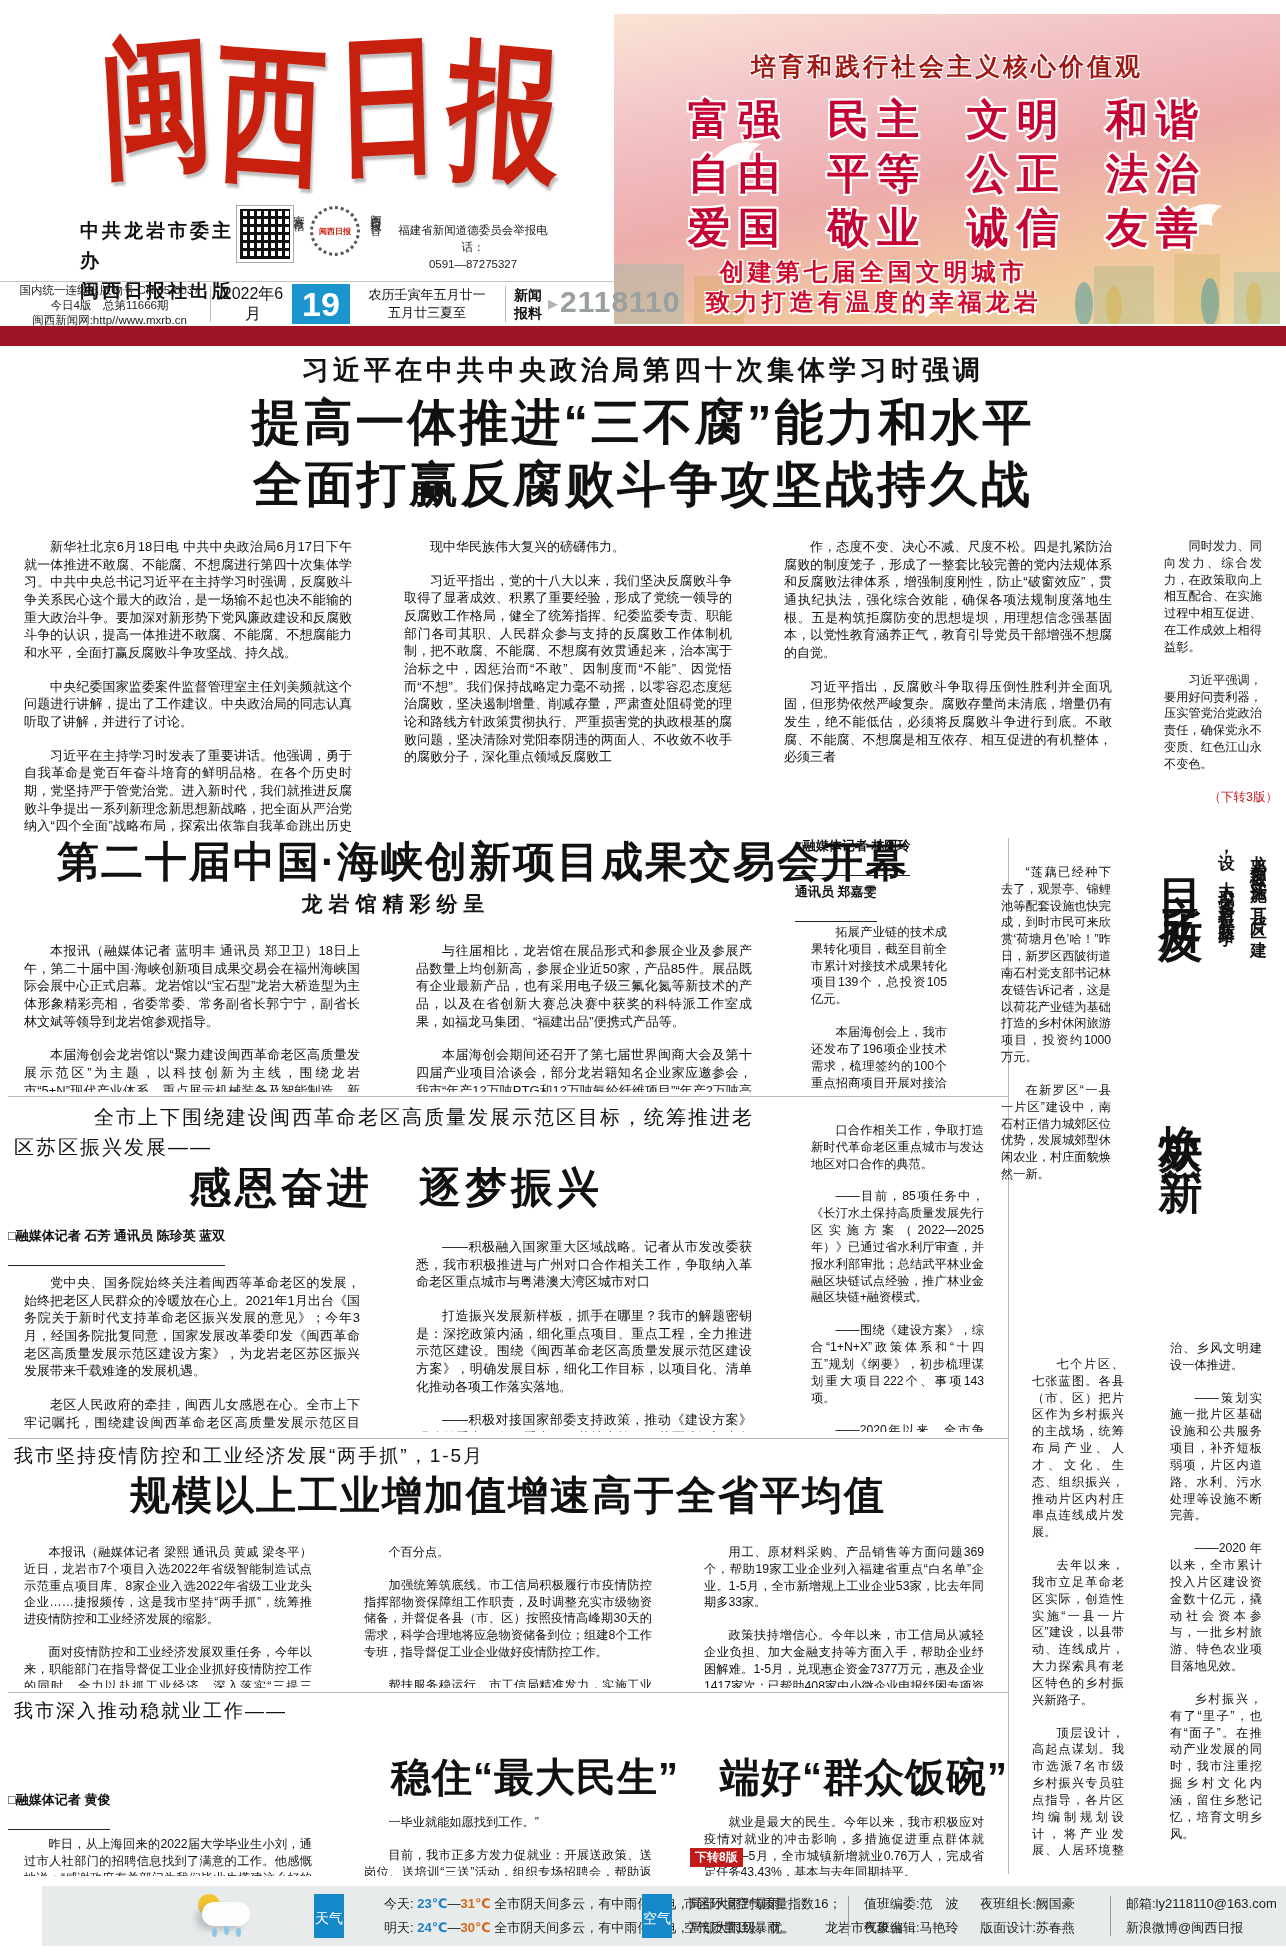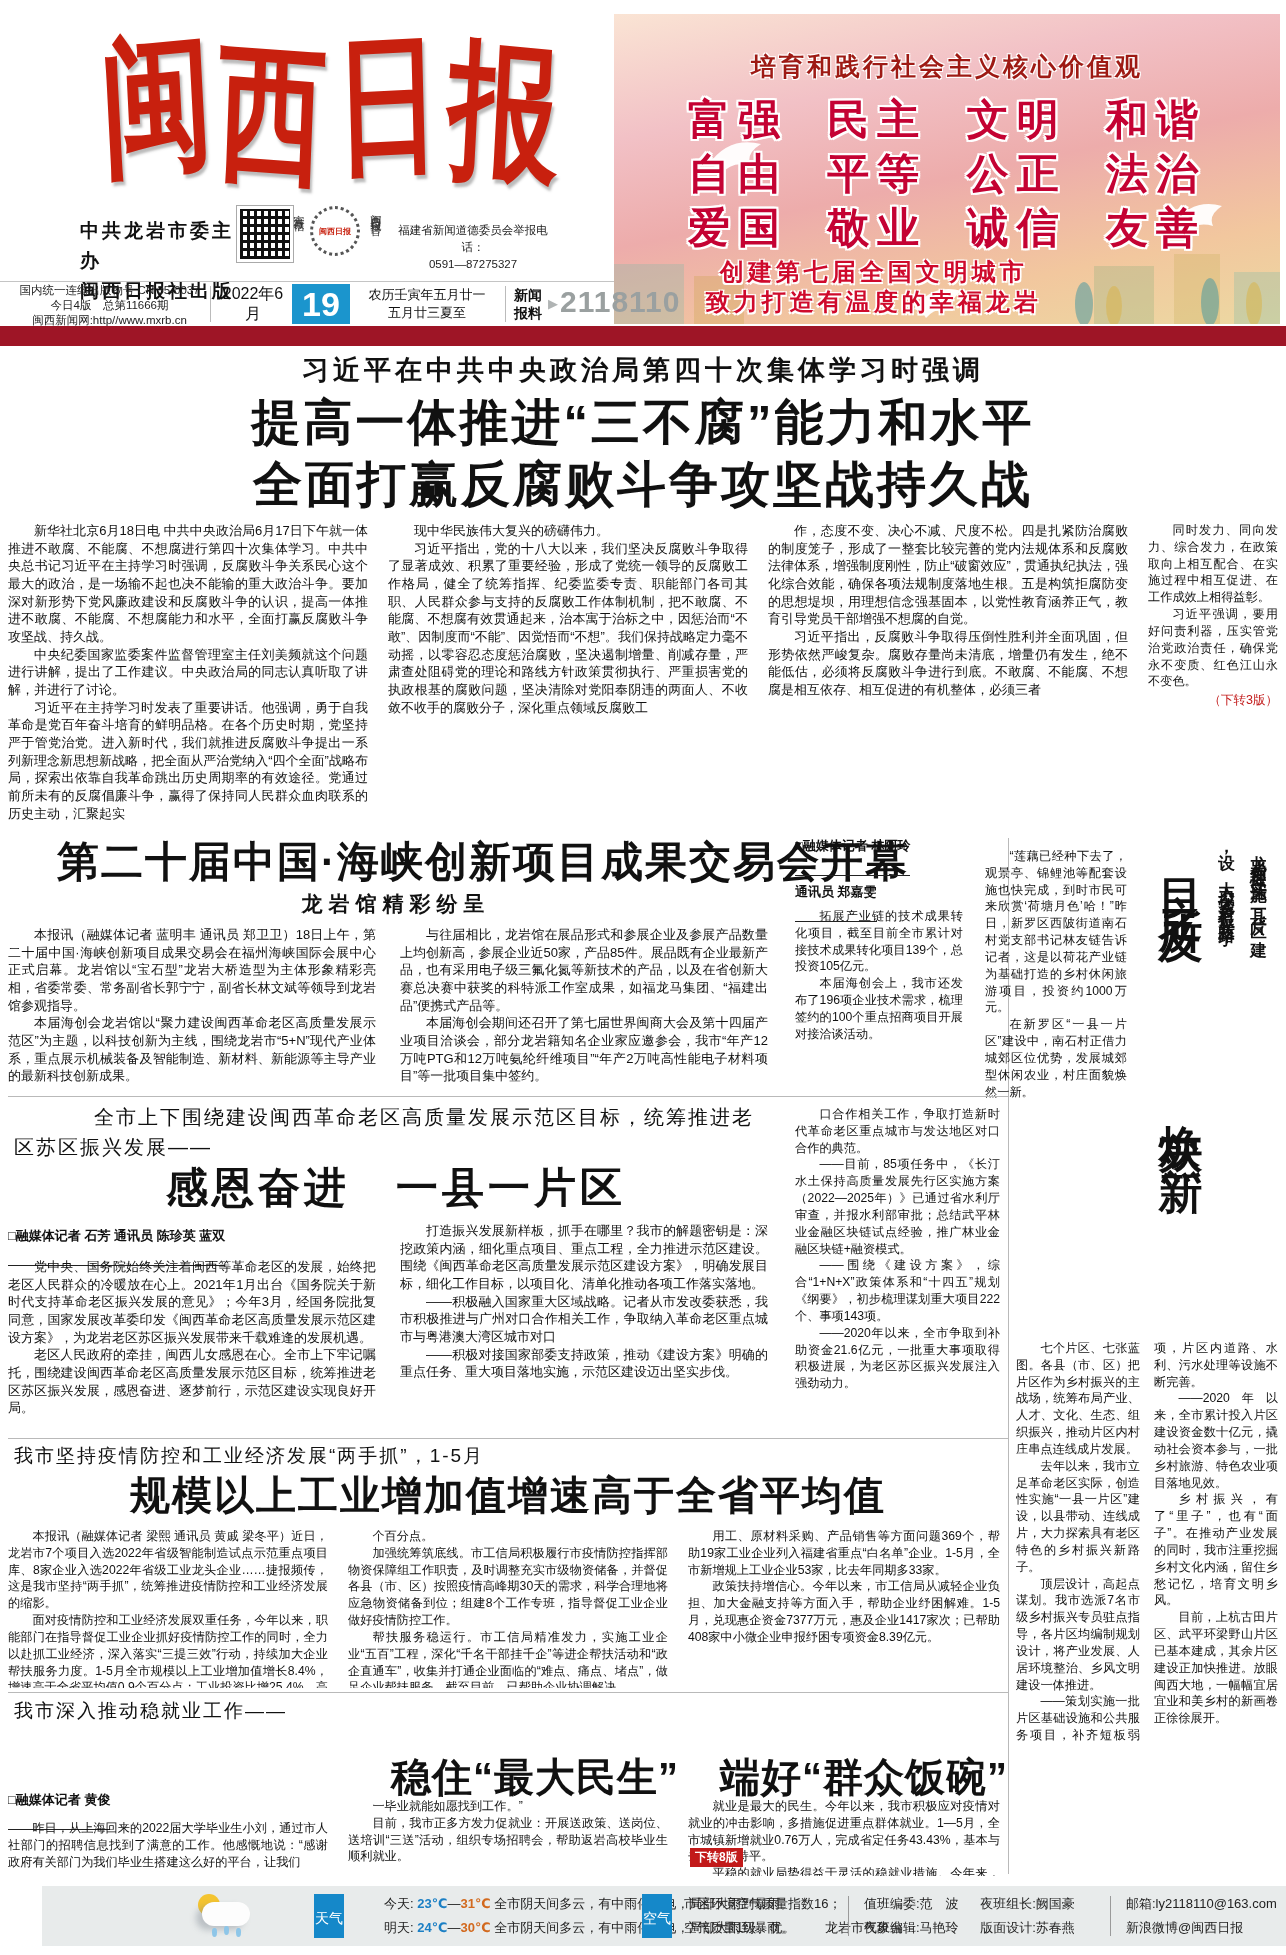--- a/index.html
+++ b/index.html
@@ -42,21 +42,21 @@
   .dl-small{font-size:11.5px;line-height:15px;color:#222;}
   .dl-div{position:absolute;top:4px;width:1px;height:36px;background:#bbb;}
   .daybox{position:absolute;left:292px;top:2px;width:58px;height:40px;background:#1b95cd;color:#fff;
       font-size:34px;font-weight:900;text-align:center;line-height:40px;font-family:Liberation Sans, sans-serif;}
   .tip-num{font-size:30px;font-weight:900;color:#9aa0a0;letter-spacing:1px;line-height:44px;}
   .redbar{left:0;top:326px;width:1286px;height:20px;background:#9e1526;}
   
   .kicker1{left:0;top:352px;width:1286px;text-align:center;font-size:27px;font-weight:600;letter-spacing:4px;}
   .head1{left:0;width:1286px;text-align:center;font-size:49px;font-weight:900;letter-spacing:3px;}
   .col{overflow:hidden;text-align:justify;}
-  .col p{margin:0;text-indent:2em;}
+  .col p{margin:16px;text-indent:2em;}
   .bt{font-size:13px;line-height:1.36;}
   .bt-s{font-size:12.2px;line-height:1.38;}
   .byline{display:inline-block;font-size:13px;font-weight:bold;border-bottom:1.5px solid #222;
       padding-bottom:20px;margin-bottom:6px;}
   .jump{color:#c21a1a;font-size:12.5px;text-align:right;margin-top:2px;}
   .jumpbox{background:#c21a1a;color:#fff;font-size:12px;padding:1px 5px;font-weight:bold;}
   .head2{left:8px;top:834px;width:950px;text-align:center;font-size:42px;font-weight:900;letter-spacing:2px;}
   .sub2{left:8px;top:890px;width:776px;text-align:center;font-size:21px;letter-spacing:6px;font-weight:600;}
   .rule-h{background:#b9b9b9;height:1px;}
   .rule-v{background:#b9b9b9;width:1px;}
@@ -234,34 +234,34 @@
         <p>顶层设计，高起点谋划。我市选派7名市级乡村振兴专员驻点指导，各片区均编制规划设计，将产业发展、人居环境整治、乡风文明建设一体推进。</p>
         <p>——策划实施一批片区基础设施和公共服务项目，补齐短板弱项，片区内道路、水利、污水处理等设施不断完善。</p>
         <p>——2020年以来，全市累计投入片区建设资金数十亿元，撬动社会资本参与，一批乡村旅游、特色农业项目落地见效。</p>
         <p>乡村振兴，有了“里子”，也有“面子”。在推动产业发展的同时，我市注重挖掘乡村文化内涵，留住乡愁记忆，培育文明乡风。</p>
         <p>目前，上杭古田片区、武平环梁野山片区已基本建成，其余片区建设正加快推进。放眼闽西大地，一幅幅宜居宜业和美乡村的新画卷正徐徐展开。</p>
       </div>
   </div>
 
   <div class="abs rule-h" style="left:8px;top:1096px;width:1000px;"></div>
   <div class="abs kicker-s" style="left:14px;top:1102px;width:750px;text-indent:4em;">全市上下围绕建设闽西革命老区高质量发展示范区目标，统筹推进老区苏区振兴发展——</div>
-  <div class="abs head3">感恩奋进　一县一片区</div>
+  <div class="abs head3">感恩奋进　逐梦振兴</div>
   <div class="abs" style="left:8px;top:1226px;">
     <span class="byline">□融媒体记者 石芳 通讯员 陈珍英 蓝双</span>
   </div>
   <div class="abs col bt" style="left:8px;top:1258px;width:368px;height:174px;">
     <div>
         <p>党中央、国务院始终关注着闽西等革命老区的发展，始终把老区人民群众的冷暖放在心上。2021年1月出台《国务院关于新时代支持革命老区振兴发展的意见》；今年3月，经国务院批复同意，国家发展改革委印发《闽西革命老区高质量发展示范区建设方案》，为龙岩老区苏区振兴发展带来千载难逢的发展机遇。</p>
         <p>老区人民政府的牵挂，闽西儿女感恩在心。全市上下牢记嘱托，围绕建设闽西革命老区高质量发展示范区目标，统筹推进老区苏区振兴发展，感恩奋进、逐梦前行，示范区建设实现良好开局。</p>
       </div>
   </div>
   <div class="abs col bt" style="left:400px;top:1222px;width:368px;height:210px;">
     <div>
+        <p>——积极融入国家重大区域战略。记者从市发改委获悉，我市积极推进与广州对口合作相关工作，争取纳入革命老区重点城市与粤港澳大湾区城市对口</p>
         <p>打造振兴发展新样板，抓手在哪里？我市的解题密钥是：深挖政策内涵，细化重点项目、重点工程，全力推进示范区建设。围绕《闽西革命老区高质量发展示范区建设方案》，明确发展目标，细化工作目标，以项目化、清单化推动各项工作落实落地。</p>
-        <p>——积极融入国家重大区域战略。记者从市发改委获悉，我市积极推进与广州对口合作相关工作，争取纳入革命老区重点城市与粤港澳大湾区城市对口</p>
         <p>——积极对接国家部委支持政策，推动《建设方案》明确的重点任务、重大项目落地实施，示范区建设迈出坚实步伐。</p>
       </div>
   </div>
   <div class="abs col bt-s" style="left:795px;top:1106px;width:205px;height:326px;">
     <div>
         <p>口合作相关工作，争取打造新时代革命老区重点城市与发达地区对口合作的典范。</p>
         <p>——目前，85项任务中，《长汀水土保持高质量发展先行区实施方案（2022—2025年）》已通过省水利厅审查，并报水利部审批；总结武平林业金融区块链试点经验，推广林业金融区块链+融资模式。</p>
         <p>——围绕《建设方案》，综合“1+N+X”政策体系和“十四五”规划《纲要》，初步梳理谋划重大项目222个、事项143项。</p>
         <p>——2020年以来，全市争取到补助资金21.6亿元，一批重大事项取得积极进展，为老区苏区振兴发展注入强劲动力。</p>
       </div>

